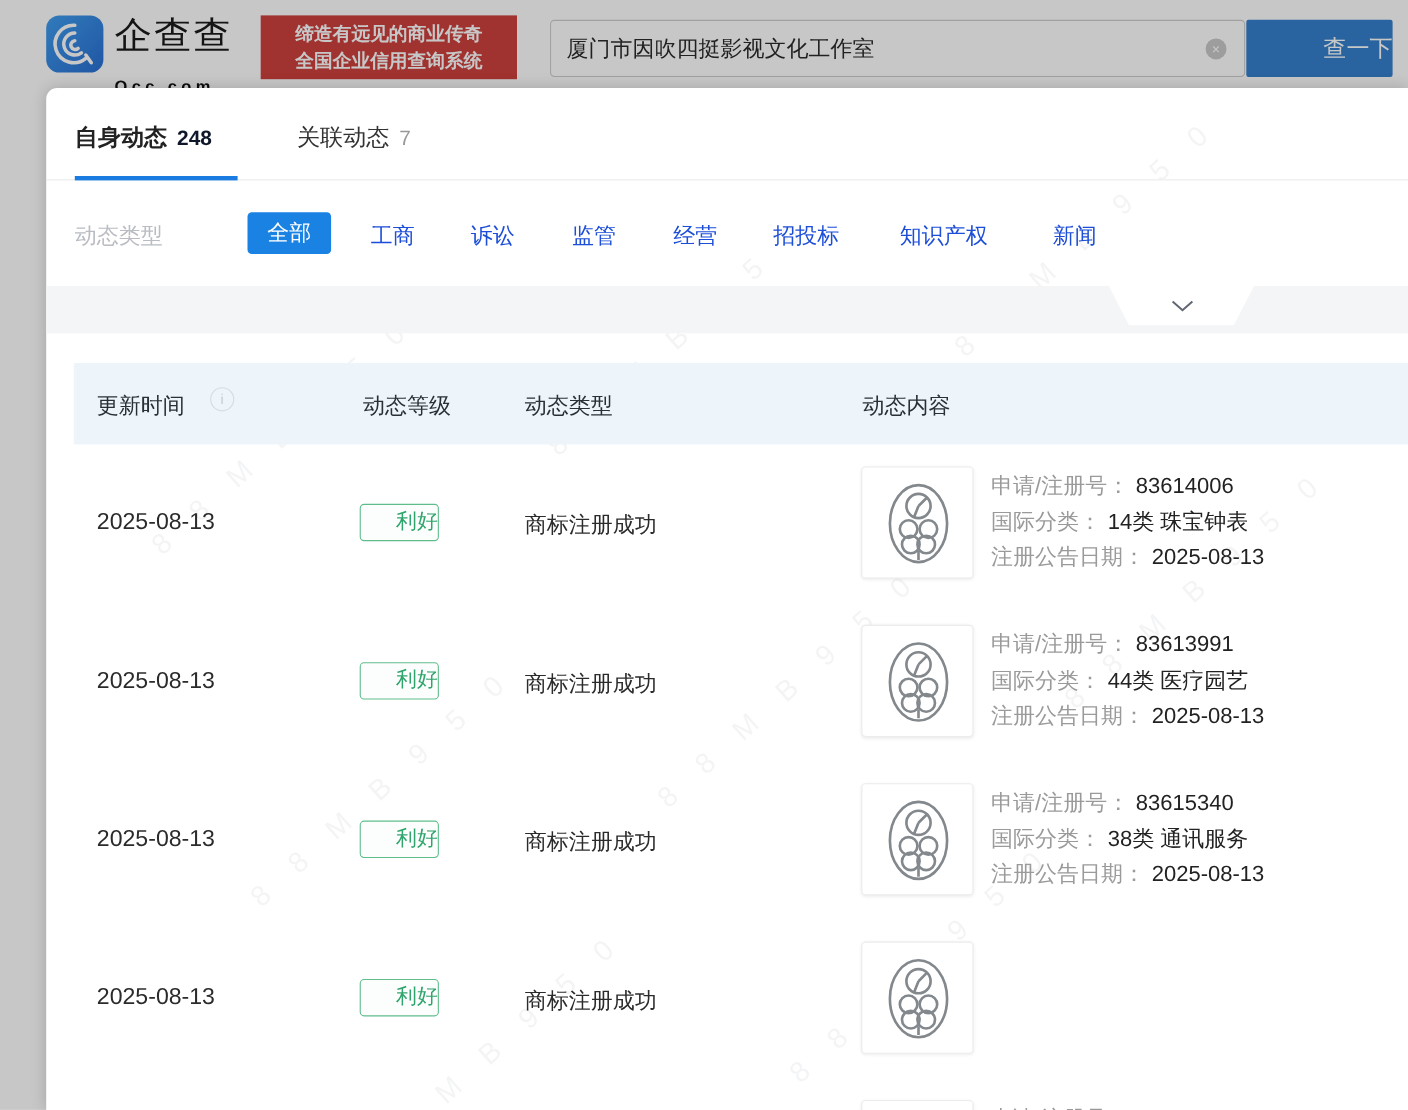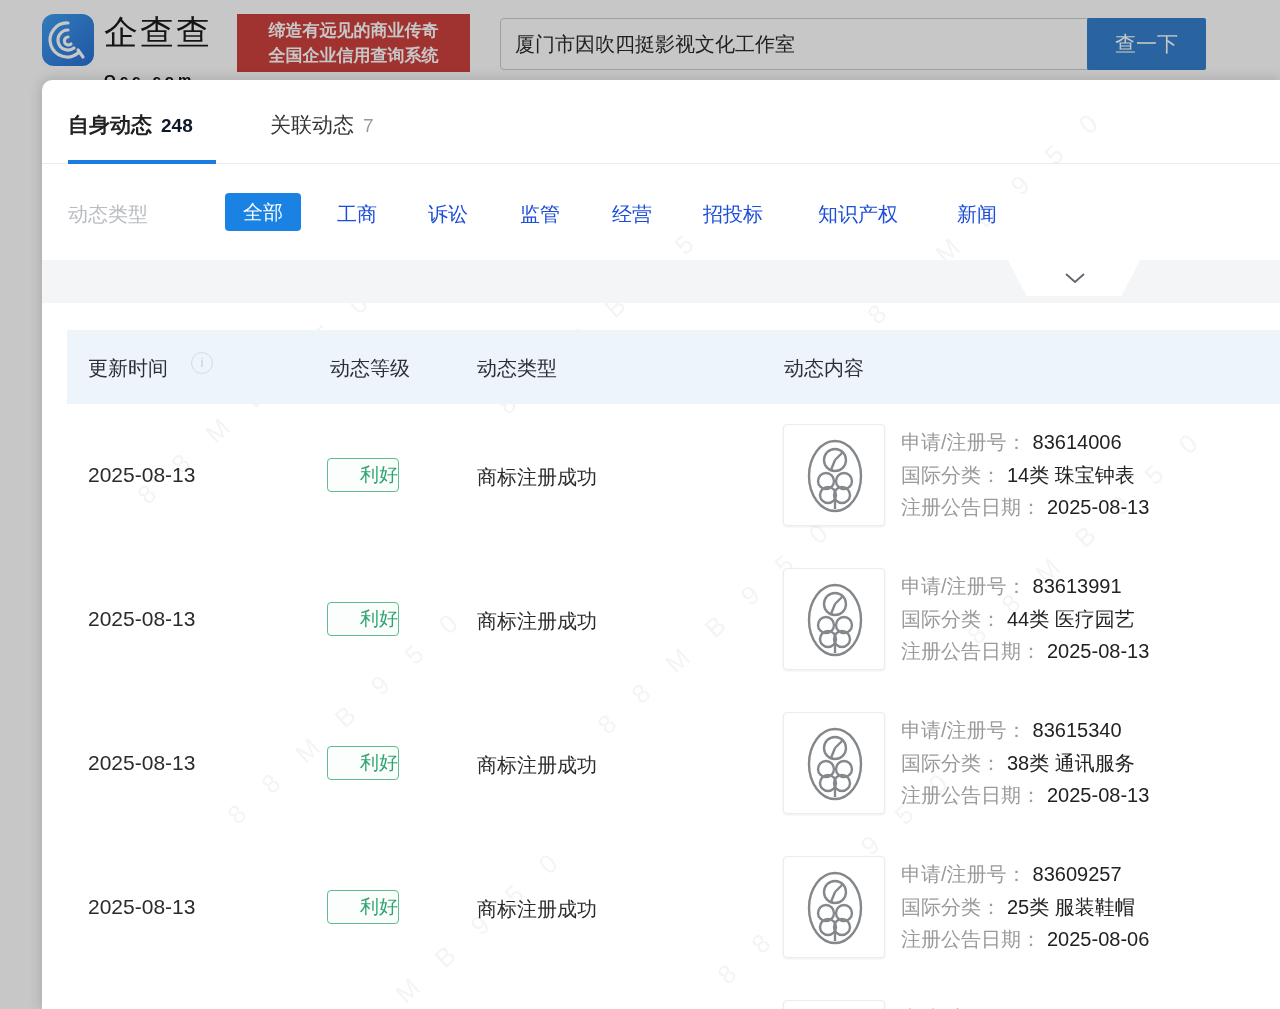--- a/index.html
+++ b/index.html
@@ -14,22 +14,22 @@
   .brand-cn { font-size:34px; font-weight:normal; color:#1a1a1a; letter-spacing:2px; }
   .brand-en { font-size:15px; font-weight:bold; color:#111; letter-spacing:4px; margin-top:15px; }
   .slogan { position:absolute; left:237px; top:14px; width:233px; height:58px; background:#cd403d;
     color:#fff; font-size:17px; line-height:25px; text-align:center; padding-top:4px; font-weight:bold; }
   .search-wrap { position:absolute; left:500px; top:18px; width:632px; height:52px; background:#fff;
     border:1px solid #cfcfcf; border-radius:4px;padding-left:21px; }
   .search-input { position:absolute; left:14px; top:0; width:570px; height:50px; border:none; outline:none;
     font-size:20px; color:#2b2b2b; background:transparent; font-family:inherit; }
   .clear-btn { position:absolute; right:16px; top:16px; width:19px; height:19px; border-radius:50%;
     background:#c9c9c9; color:#fff; font-size:13px; line-height:19px; text-align:center; }
-  .search-btn { position:absolute; left:1087px; top:18px; width:119px; height:52px; background:#3580cd;
-    color:#fff; font-size:21px; border:none; border-radius:2px; font-family:inherit; }
+  .search-btn { position:absolute; left:1133px; top:18px; width:133px; height:52px; background:#3580cd;
+    color:#fff; font-size:21px; border:none; border-radius:2px; font-family:inherit;text-align:right; }
 
   .overlay { position:absolute; left:0; top:0; width:1280px; height:1009px;
     background:rgba(0,0,0,0.22); z-index:5; pointer-events:none; }
 
   
   .panel { position:absolute; left:42px; top:80px; width:1238px; height:929px; background:#fff;
     border-top-left-radius:10px; z-index:10; overflow:hidden; box-shadow:0 0 14px rgba(0,0,0,0.18); }
   .wm { position:absolute; font-size:26px; letter-spacing:12px; color:rgba(90,105,125,0.07);
     transform:rotate(-42deg); white-space:nowrap; pointer-events:none; }
 
@@ -234,25 +234,20 @@
             <circle cx="30" cy="23" r="11"></circle>
         <path d="M30 23 l8 -8 M30 23 l-4 10"></path>
             <circle cx="21" cy="44" r="8"></circle>
             <circle cx="39" cy="44" r="8"></circle>
         <circle cx="23" cy="58" r="8"></circle>
             <circle cx="37" cy="58" r="8"></circle>
             <path d="M30 64 l0 8"></path>
       </g>
         </svg>
     </div>
-    <div class="content">
-      <div><span class="lbl">申请/注册号：</span><span class="val">83609257</span></div>
-      <div><span class="lbl">国际分类：</span><span class="val">25类 服装鞋帽</span></div>
-      <div><span class="lbl">注册公告日期：</span><span class="val">2025-08-06</span></div>
-    </div>
   </div>
 
   <div class="row" style="top:900px">
     <div class="imgbox"></div>
     <div class="content">
       <div><span class="lbl">申请/注册号：</span><span class="val"></span></div>
     </div>
   </div>
 
 </div>

